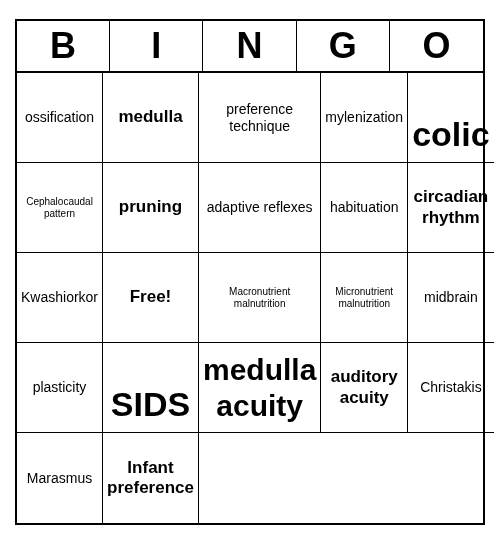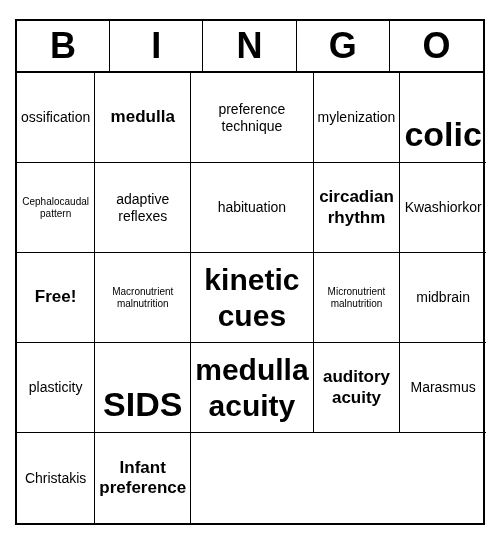--- a/index.html
+++ b/index.html
@@ -118,61 +118,61 @@
       <div class="bingo-cell">
         <span class="size-medium">mylenization</span>
       </div>
       <div class="bingo-cell">
         <span class="size-xxlarge">colic</span>
       </div>
       <div class="bingo-cell">
         <span class="size-small">Cephalocaudal pattern</span>
       </div>
       <div class="bingo-cell">
+        <span class="size-large">pruning</span>
+      </div>
+      <div class="bingo-cell">
         <span class="size-medium">adaptive reflexes</span>
       </div>
       <div class="bingo-cell">
         <span class="size-medium">habituation</span>
       </div>
       <div class="bingo-cell">
         <span class="size-large">circadian rhythm</span>
       </div>
       <div class="bingo-cell">
         <span class="size-medium">Kwashiorkor</span>
       </div>
       <div class="bingo-cell">
         <span class="size-large">Free!</span>
       </div>
       <div class="bingo-cell">
         <span class="size-small">Macronutrient malnutrition</span>
-      </div>
-      <div class="bingo-cell">
-        <span class="size-xlarge">kinetic cues</span>
       </div>
       <div class="bingo-cell">
         <span class="size-small">Micronutrient malnutrition</span>
       </div>
       <div class="bingo-cell">
         <span class="size-medium">midbrain</span>
       </div>
       <div class="bingo-cell">
         <span class="size-medium">plasticity</span>
       </div>
       <div class="bingo-cell">
         <span class="size-xxlarge">SIDS</span>
       </div>
       <div class="bingo-cell">
         <span class="size-xlarge">medulla acuity</span>
       </div>
       <div class="bingo-cell">
         <span class="size-large">auditory acuity</span>
       </div>
       <div class="bingo-cell">
-        <span class="size-medium">Marasmus</span>
+        <span class="size-medium">Christakis</span>
       </div>
       <div class="bingo-cell">
-        <span class="size-medium">Christakis</span>
+        <span class="size-medium">Marasmus</span>
       </div>
       <div class="bingo-cell">
         <span class="size-large">Infant preference</span>
       </div>
     </div>
 </div>
 
 </body></html>

